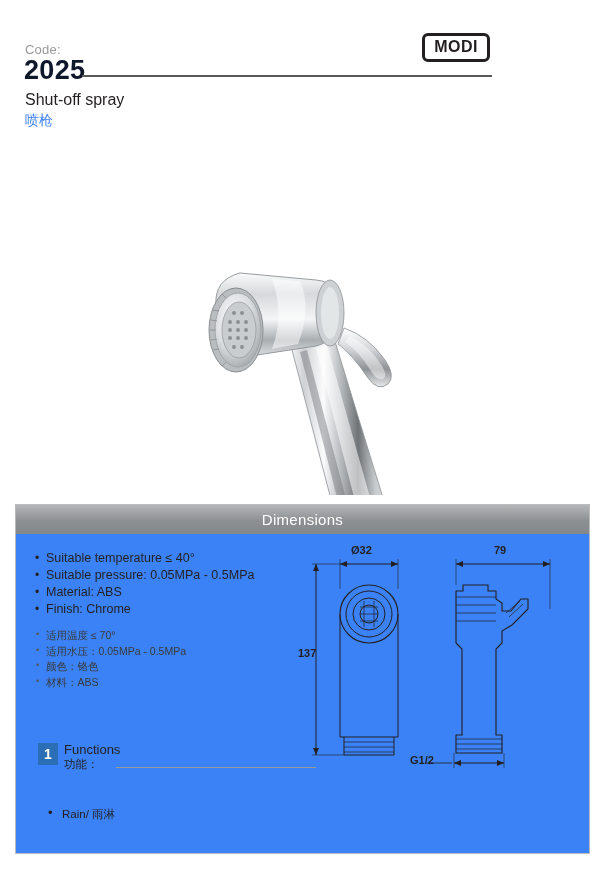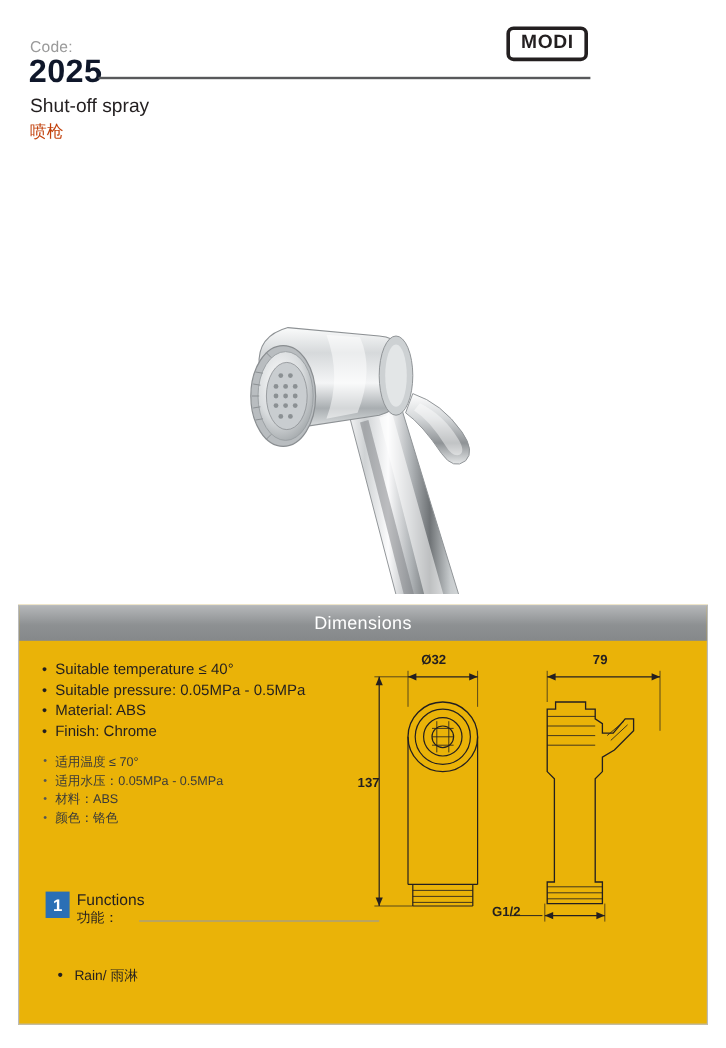--- a/index.html
+++ b/index.html
@@ -12,21 +12,21 @@
     height: 873px;
     position: relative;
     font-family: "Liberation Sans", sans-serif;
     color: #231f20;
     overflow: hidden;
   }
 
   
   .header {
     position: absolute;
-    left: 0; top: 0;
+    left: 0; top: 11px;
     width: 509px;
     height: 140px;
     text-decoration: underline;
   }
   .code-label {
     position: absolute;
     left: 25px; top: 31px;
     font-size: 13px;
     color: #9a9a9a;
     letter-spacing: .2px;
@@ -49,21 +49,21 @@
   .title-en {
     position: absolute;
     left: 25px; top: 80px;
     font-size: 16px;
     color: #231f20;
   }
   .title-cn {
     position: absolute;
     left: 25px; top: 101px;
     font-size: 14px;
-    color: #c2410c;
+    color: #3b82f6;
   }
   .brand {
     position: absolute;
     right: 19px; top: 22px;
     border: 3px solid #231f20;
     border-radius: 6px;
     padding: 3px 9px 4px 9px;
     font-size: 16px;
     font-weight: bold;
     letter-spacing: .5px;
@@ -81,21 +81,21 @@
   .product-svg { position: absolute; left: 0; top: 0; }
 
   
   .panel {
     position: absolute;
     left: 15px; top: 504px;
     width: 575px;
     height: 350px;
     border: 1px solid #b9bbbd;
     box-sizing: border-box;
-    background: #eab308;
+    background: #3b82f6;
   }
   .panel-header {
     position: absolute;
     left: 0; top: 0;
     width: 573px;
     height: 29px;
     background: linear-gradient(to bottom, #b4b6b8 0%, #8d9092 55%, #85888a 100%);
     color: #ffffff;
     font-size: 15px;
     text-align: center;
@@ -316,22 +316,22 @@
   <div class="specs">
     <ul class="spec-en">
       <li>Suitable temperature ≤ 40°</li>
       <li>Suitable pressure: 0.05MPa - 0.5MPa</li>
       <li>Material: ABS</li>
       <li>Finish: Chrome</li>
     </ul>
     <ul class="spec-cn">
       <li>适用温度 ≤ 70°</li>
       <li>适用水压：0.05MPa - 0.5MPa</li>
+      <li>颜色：铬色</li>
       <li>材料：ABS</li>
-      <li>颜色：铬色</li>
     </ul>
   </div>
 
   <div class="functions">
     <div class="fn-badge">1</div>
     <div class="fn-title-en">Functions</div>
     <div class="fn-title-cn">功能：</div>
     <div class="fn-rule"></div>
     <ul class="fn-list">
       <li>Rain/ 雨淋</li>

